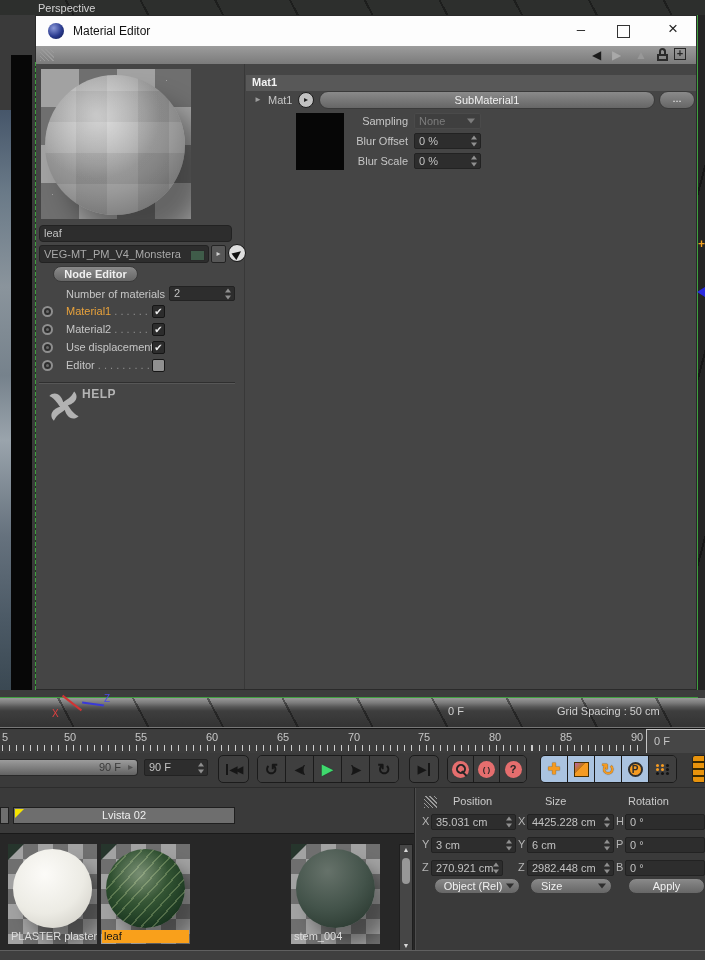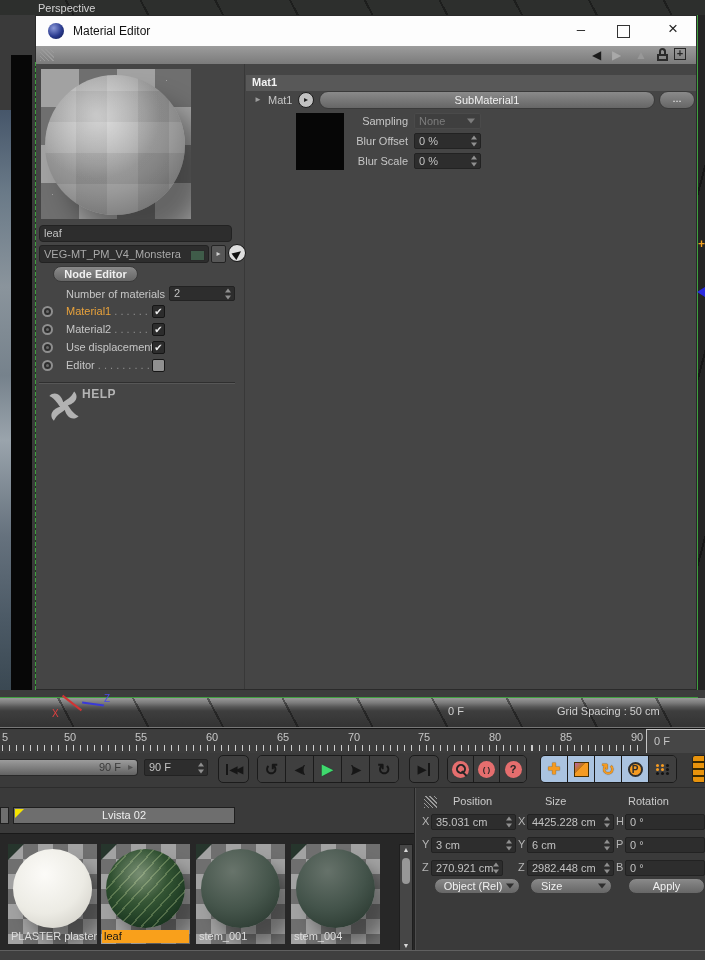--- a/index.html
+++ b/index.html
@@ -465,26 +465,20 @@
       <div class="thumb checker" style="left:101px;top:10px;">
         <span class="corner"></span>
         <div class="sphere" style="left:5px;top:5px;width:79px;height:79px;box-shadow:14px 16px 16px rgba(0,0,0,.35);
              background-image:
                radial-gradient(circle at 42% 30%,rgba(255,255,255,.22),rgba(255,255,255,0) 40%),
                repeating-linear-gradient(-48deg,rgba(0,0,0,0) 0 7px,rgba(205,225,160,.28) 7px 8.5px),
                radial-gradient(circle at 44% 36%,#55714d,#2f5030 45%,#15301c 82%,#0c2313);"></div>
         <span class="mlabel" style="left:1px;right:1px;bottom:1px;background:#f9a01b;color:#151515;padding:0 2px;height:13px;line-height:13px;">leaf</span>
       </div>
 
-      <div class="thumb checker" style="left:196px;top:10px;">
-        <span class="corner"></span>
-        <div class="sphere" style="left:5px;top:5px;width:79px;height:79px;box-shadow:14px 16px 16px rgba(0,0,0,.35);
-             background:radial-gradient(circle at 40% 28%,#68746b,#45554b 52%,#2c3b32 86%);"></div>
-        <span class="mlabel">stem_001</span>
-      </div>
 
       <div class="thumb checker" style="left:291px;top:10px;">
         <span class="corner"></span>
         <div class="sphere" style="left:5px;top:5px;width:79px;height:79px;box-shadow:14px 16px 16px rgba(0,0,0,.35);
              background:radial-gradient(circle at 40% 28%,#66726a,#43534a 52%,#2b3a31 86%);"></div>
         <span class="mlabel">stem_004</span>
       </div>
 
       <div class="abs" style="left:399px;top:10px;width:14px;height:107px;background:#464646;border:1px solid #1e1e1e;box-sizing:border-box;">
         <span style="position:absolute;top:1px;left:0;width:12px;text-align:center;font-size:7px;color:#d8d8d8;">▲</span>

